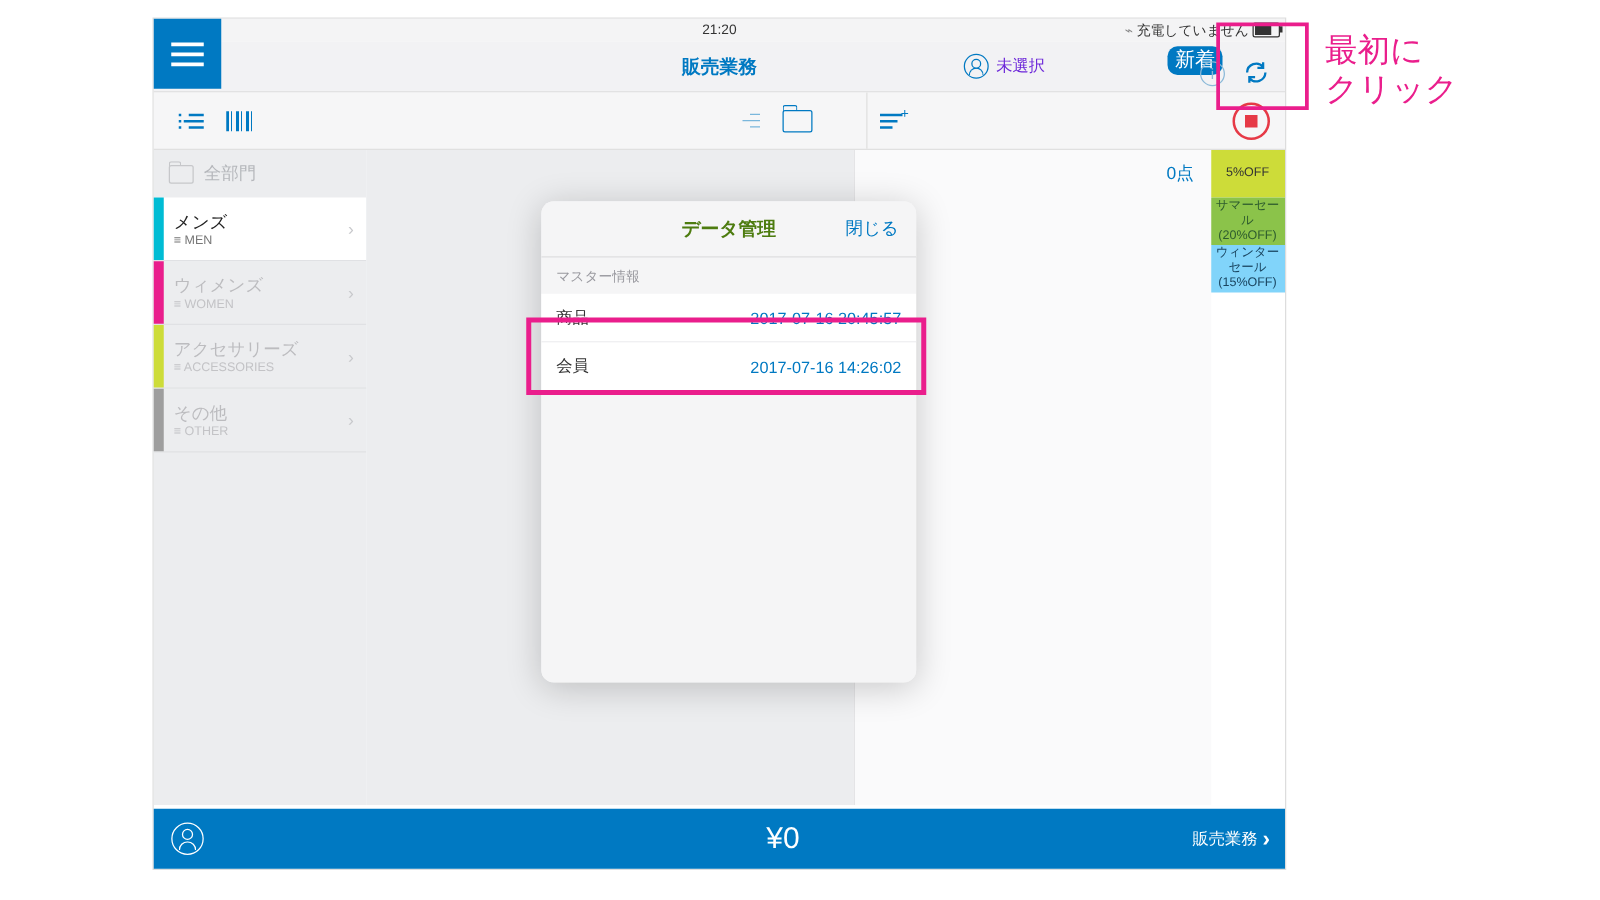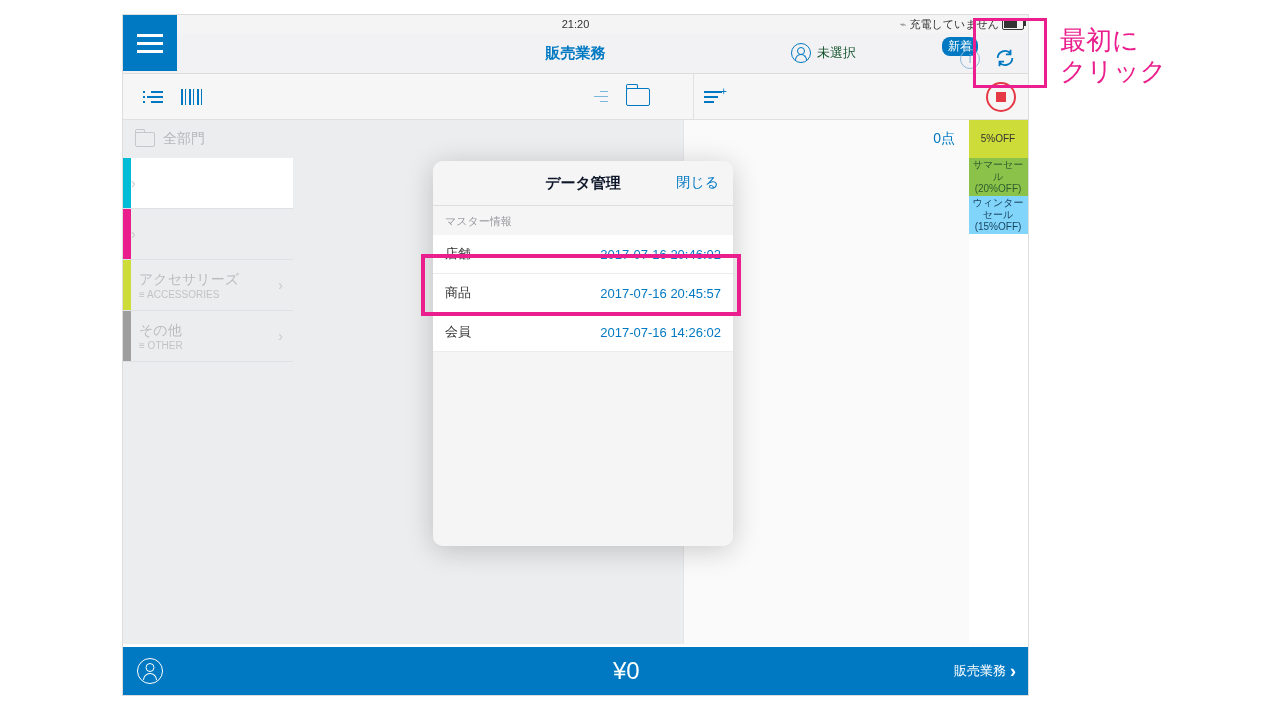--- a/index.html
+++ b/index.html
@@ -10,22 +10,22 @@
 .sb-right{position:absolute;right:4px;display:flex;align-items:center;gap:3px}
 .sb-right .batt{width:20px;height:10px;border:1px solid #333;border-radius:2px;position:relative}
 .sb-right .batt::after{content:"";position:absolute;right:-3px;top:2px;width:2px;height:5px;background:#333}
 .sb-right .batt > span{position:absolute;left:1px;top:1px;bottom:1px;width:13px;background:#333}
 .navbar{height:40px;background:#f2f2f4;display:flex;align-items:center;position:relative;border-bottom:1px solid #ddd}
 .menu-btn{width:54px;height:56px;background:#0079c2;display:flex;align-items:center;justify-content:center;position:absolute;left:0;top:-18px}
 .menu-btn span{width:26px;height:3px;background:#fff;position:relative}
 .menu-btn span::before,.menu-btn span::after{content:"";position:absolute;left:0;width:26px;height:3px;background:#fff}
 .menu-btn span::before{top:-8px}.menu-btn span::after{top:8px}
 .nav-title{position:absolute;left:50%;transform:translateX(-50%);font-size:15px;font-weight:600;color:#0079c2}
-.nav-user{position:absolute;right:172px;display:flex;align-items:center;gap:6px;color:#14532d;font-size:13px}
-.nav-badge{position:absolute;right:50px;top:4px;background:#0079c2;color:#fff;font-size:12px;padding:1px 6px;border-radius:8px}
+.nav-user{position:absolute;right:192px;display:flex;align-items:center;gap:6px;color:#6d28d9;font-size:13px}
+.nav-badge{position:absolute;right:50px;top:4px;background:#0079c2;color:#fff;font-size:16px;padding:1px 6px;border-radius:8px}
 .nav-info{position:absolute;right:48px;top:16px;width:18px;height:18px;border:1.5px solid #8bb9d8;border-radius:50%;display:flex;align-items:center;justify-content:center;color:#8bb9d8;font-size:12px}
 .nav-refresh{position:absolute;right:12px;top:14px;width:22px;height:22px}
 .toolbar{height:45px;background:#f6f6f7;border-bottom:1px solid #e0e0e0;display:flex;align-items:center;position:relative}
 .tb-left{display:flex;gap:18px;padding-left:20px;align-items:center}
 .tb-mid{position:absolute;left:465px;display:flex;gap:18px;align-items:center}
 .tb-right{position:absolute;left:570px;display:flex;gap:18px;align-items:center;padding-left:10px;border-left:1px solid #e0e0e0;height:45px}
 .tb-rec{position:absolute;right:12px;width:26px;height:26px;border:2px solid #e63946;border-radius:50%;display:flex;align-items:center;justify-content:center}
 .tb-rec span{width:10px;height:10px;background:#e63946}
 .body{display:flex;height:524px;position:relative}
 .sidebar{width:170px;background:#ecedef}
@@ -46,21 +46,21 @@
 .d2{background:#8bc34a;color:#2a4;color:#2e5c2e}
 .d3{background:#81d4fa;color:#1a4560}
 .cartcol{position:absolute;left:560px;top:0;width:285px;height:524px;background:#fafafb;border-left:1px solid #e4e4e6}
 .cart-count{text-align:right;padding:10px 14px;color:#0079c2;font-size:14px}
 .footer{position:absolute;left:0;right:0;bottom:0;height:48px;background:#0079c2;display:flex;align-items:center;color:#fff}
 .ft-user{width:54px;display:flex;align-items:center;justify-content:center}
 .ft-total{position:absolute;left:490px;font-size:24px;font-weight:300}
 .ft-checkout{position:absolute;right:12px;display:flex;align-items:center;gap:4px;font-size:13px}
 .popover{position:absolute;left:310px;top:146px;width:300px;background:#f5f5f6;border-radius:10px;box-shadow:0 4px 28px rgba(0,0,0,.2);overflow:hidden}
 .pop-head{display:flex;align-items:center;justify-content:center;height:44px;border-bottom:1px solid #dedee0;position:relative;background:#f5f5f6}
-.pop-title{font-size:15px;font-weight:600;color:#0f172a}
+.pop-title{font-size:15px;font-weight:600;color:#4d7c0f}
 .pop-close{position:absolute;right:14px;font-size:14px;color:#0079c2}
 .pop-section{font-size:11px;color:#9a9aa0;padding:8px 12px 6px}
 .pop-row{display:flex;justify-content:space-between;align-items:center;padding:10px 12px;background:#fff;border-bottom:1px solid #ececee;font-size:13px}
 .pop-row .lbl{color:#333}
 .pop-row .ts{color:#0079c2}
 .pop-body{background:#f5f5f6;min-height:340px}
 .annot-click{position:absolute;left:973px;top:18px;width:68px;height:64px;border:3px solid #ea1e8c;pointer-events:none}
 .annot-row{position:absolute;left:421px;top:254px;width:312px;height:54px;border:4px solid #ea1e8c;pointer-events:none}
 .annot-text{position:absolute;left:1060px;top:25px;color:#ea1e8c;font-size:26px;font-weight:500;line-height:1.2}
 .usericon{width:18px;height:18px;border:1.5px solid #0079c2;border-radius:50%;position:relative;display:inline-block}
@@ -151,24 +151,32 @@
 
   <div class="body">
     <div class="sidebar">
       <div class="all-depts">
         <span class="icon-folder-gray"></span>
         <span>全部門</span>
       </div>
       <div id="cats">
           <div class="cat active">
             <div class="colbar" style="background:#00bcd4"></div>
+  <div class="txt">
+              <div class="name">メンズ</div>
+  <div class="sub">≡ MEN</div>
+            </div>
   <div class="chev">›</div>
           </div>
           <div class="cat">
             <div class="colbar" style="background:#e91e8c"></div>
+  <div class="txt">
+              <div class="name">ウィメンズ</div>
+  <div class="sub">≡ WOMEN</div>
+            </div>
   <div class="chev">›</div>
           </div>
           <div class="cat">
             <div class="colbar" style="background:#cddc39"></div>
   <div class="txt">
               <div class="name">アクセサリーズ</div>
   <div class="sub">≡ ACCESSORIES</div>
             </div>
   <div class="chev">›</div>
           </div>
@@ -211,24 +219,20 @@
 
   <div class="popover">
     <div class="pop-head">
       <div class="pop-title">データ管理</div>
       <div class="pop-close">閉じる</div>
     </div>
     <div class="pop-body">
       <div class="pop-section">マスター情報</div>
       <div id="poprows">
           <div class="pop-row">
-            <span class="lbl">店舗</span>
-  <span class="ts">2017-07-16 20:46:02</span>
-          </div>
-          <div class="pop-row">
             <span class="lbl">商品</span>
   <span class="ts">2017-07-16 20:45:57</span>
           </div>
           <div class="pop-row">
             <span class="lbl">会員</span>
   <span class="ts">2017-07-16 14:26:02</span>
           </div>
         </div>
     </div>
   </div>

